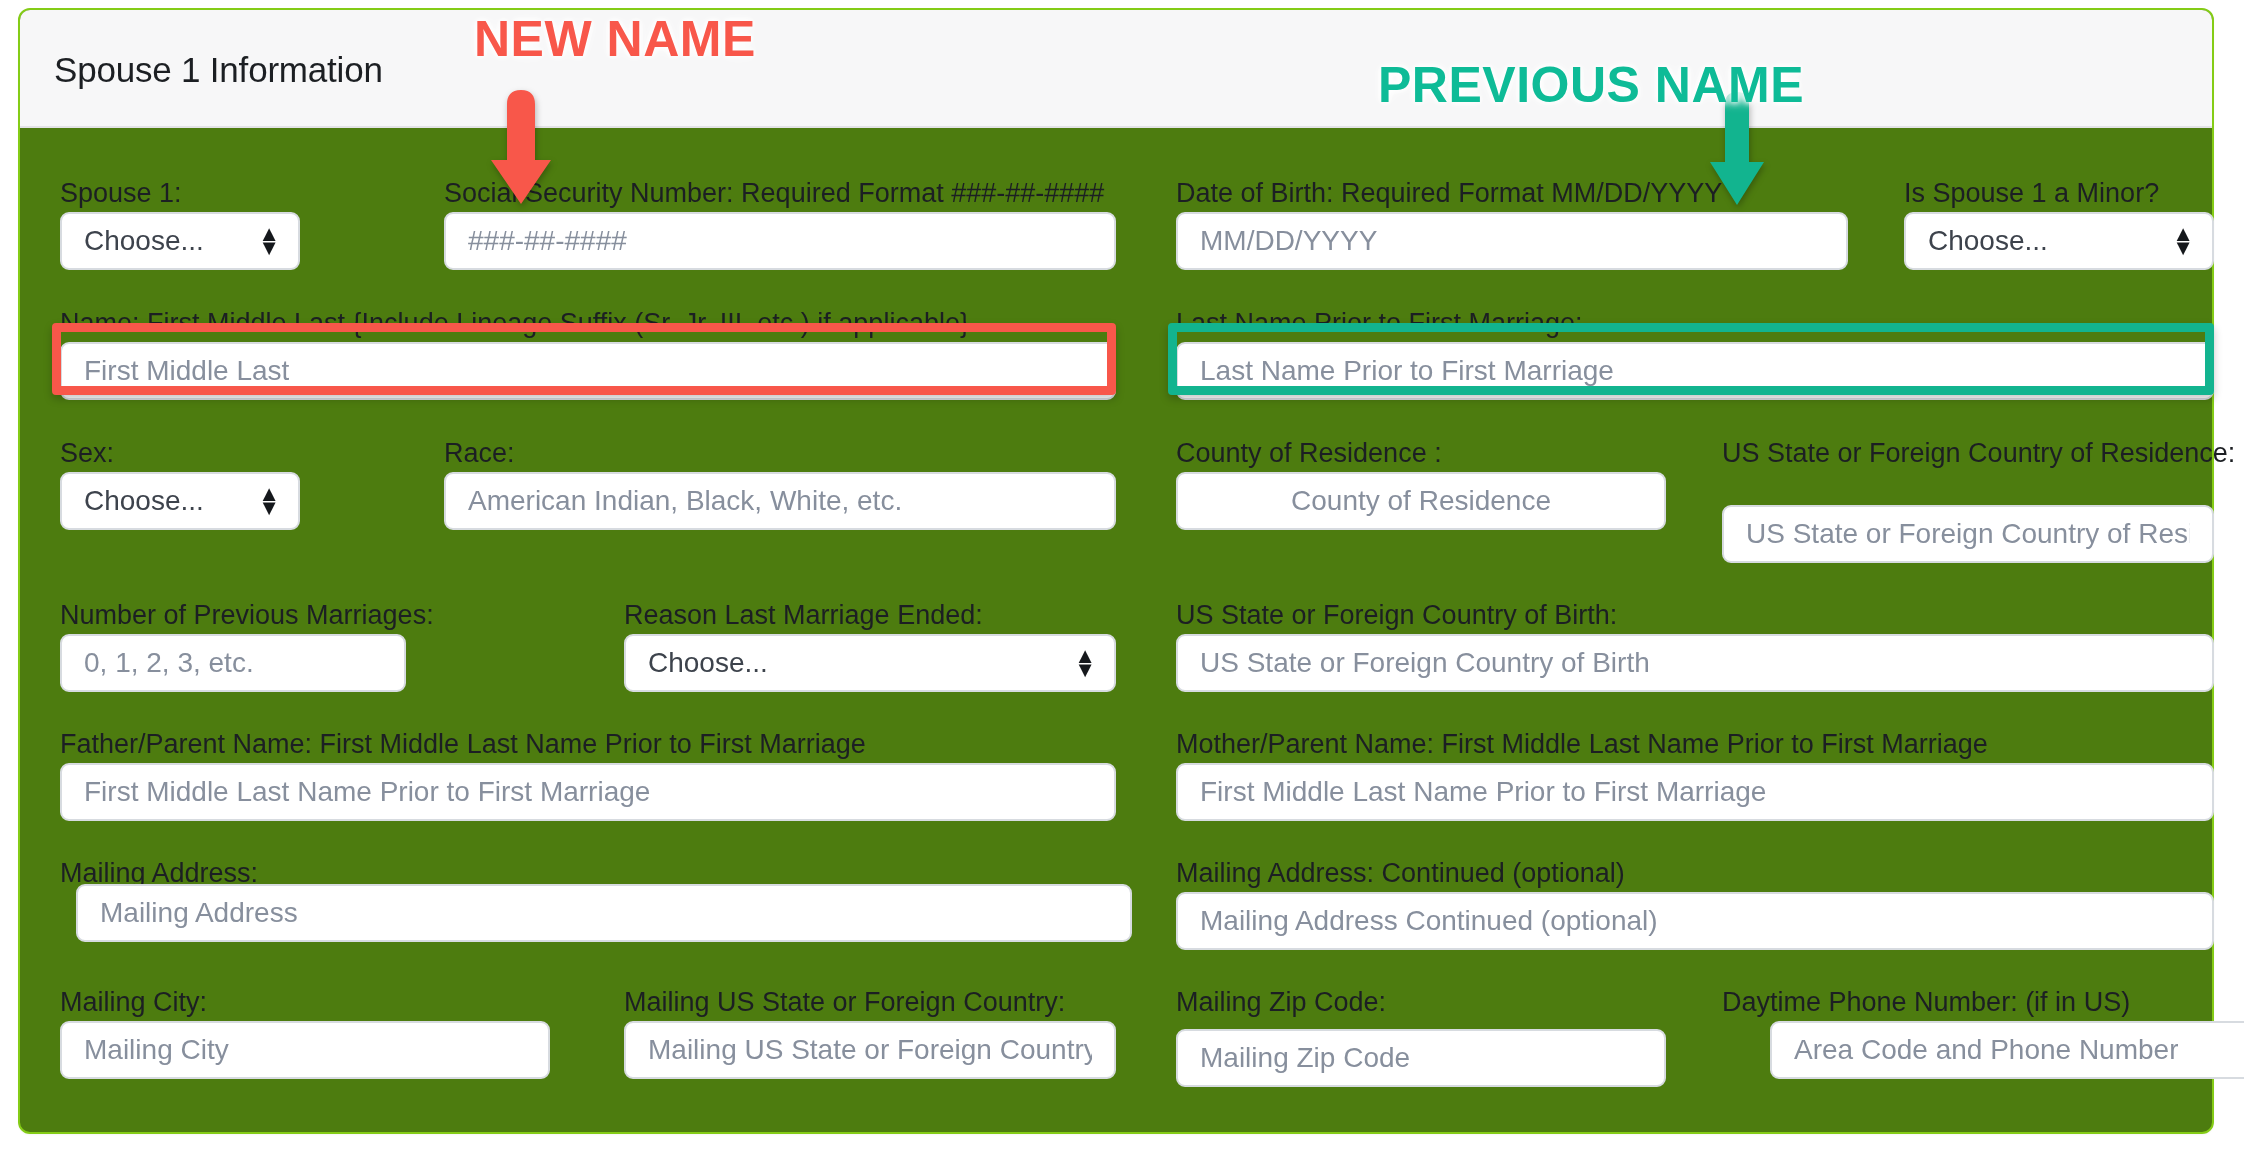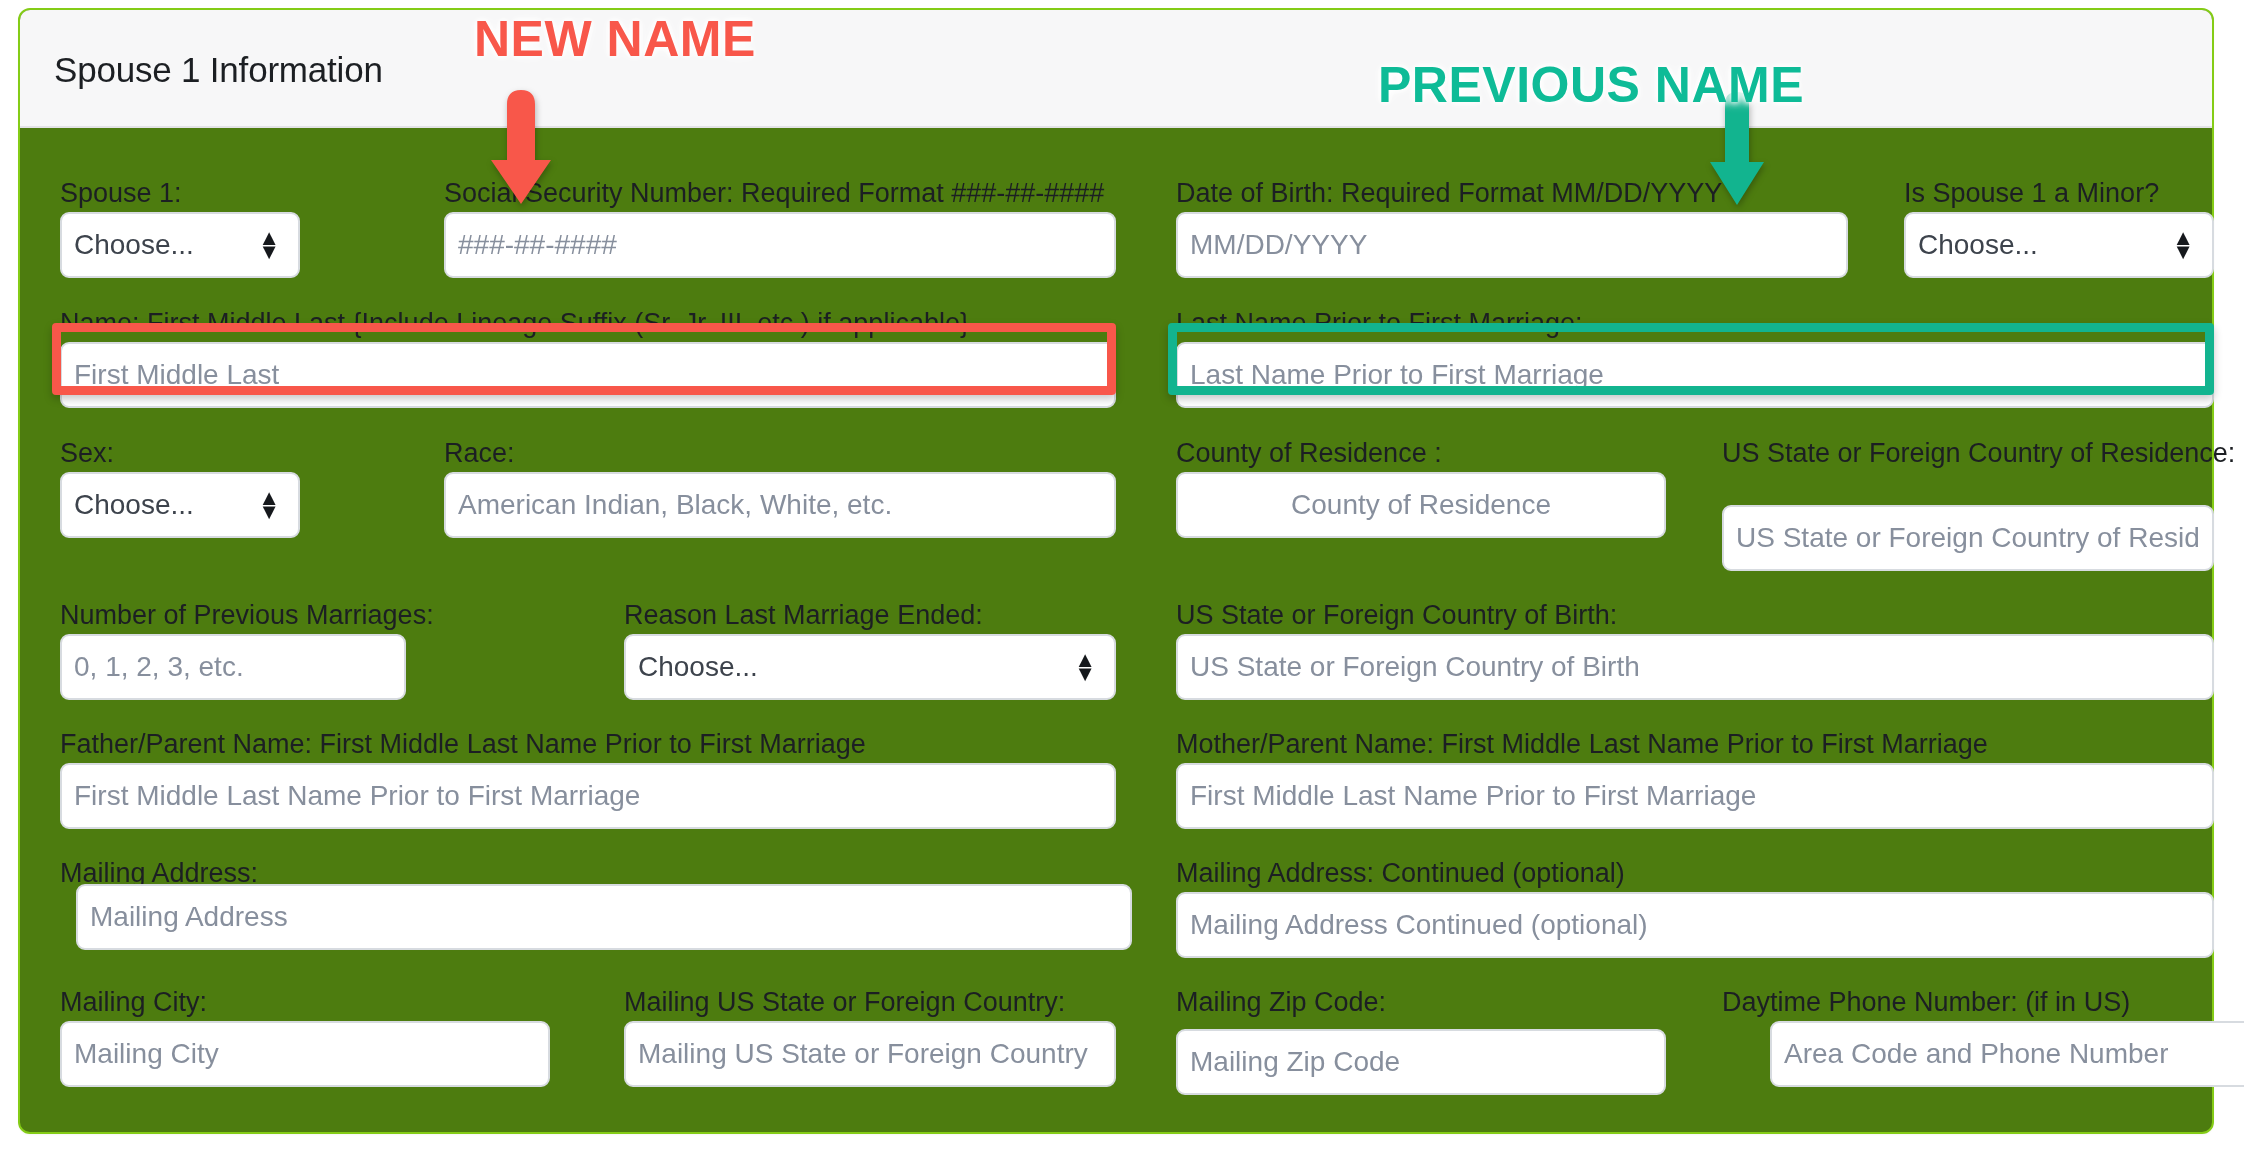--- a/index.html
+++ b/index.html
@@ -75,27 +75,27 @@
     font-size: 27px;
     color: #1c1f23;
     white-space: nowrap;
     line-height: 1;
   }
 
   .control {
     position: absolute;
     left: 0;
     box-sizing: border-box;
-    height: 66px;
+    height: 58px;
     background: #ffffff;
     border: 2px solid #d7dbe0;
     border-radius: 9px;
     display: flex;
     align-items: center;
-    padding: 0 12px;
+    padding: 0 22px;
     overflow: hidden;
   }
 
   .control .ph {
     font-size: 28px;
     color: #8b93a1;
     white-space: nowrap;
     overflow: hidden;
   }
 

